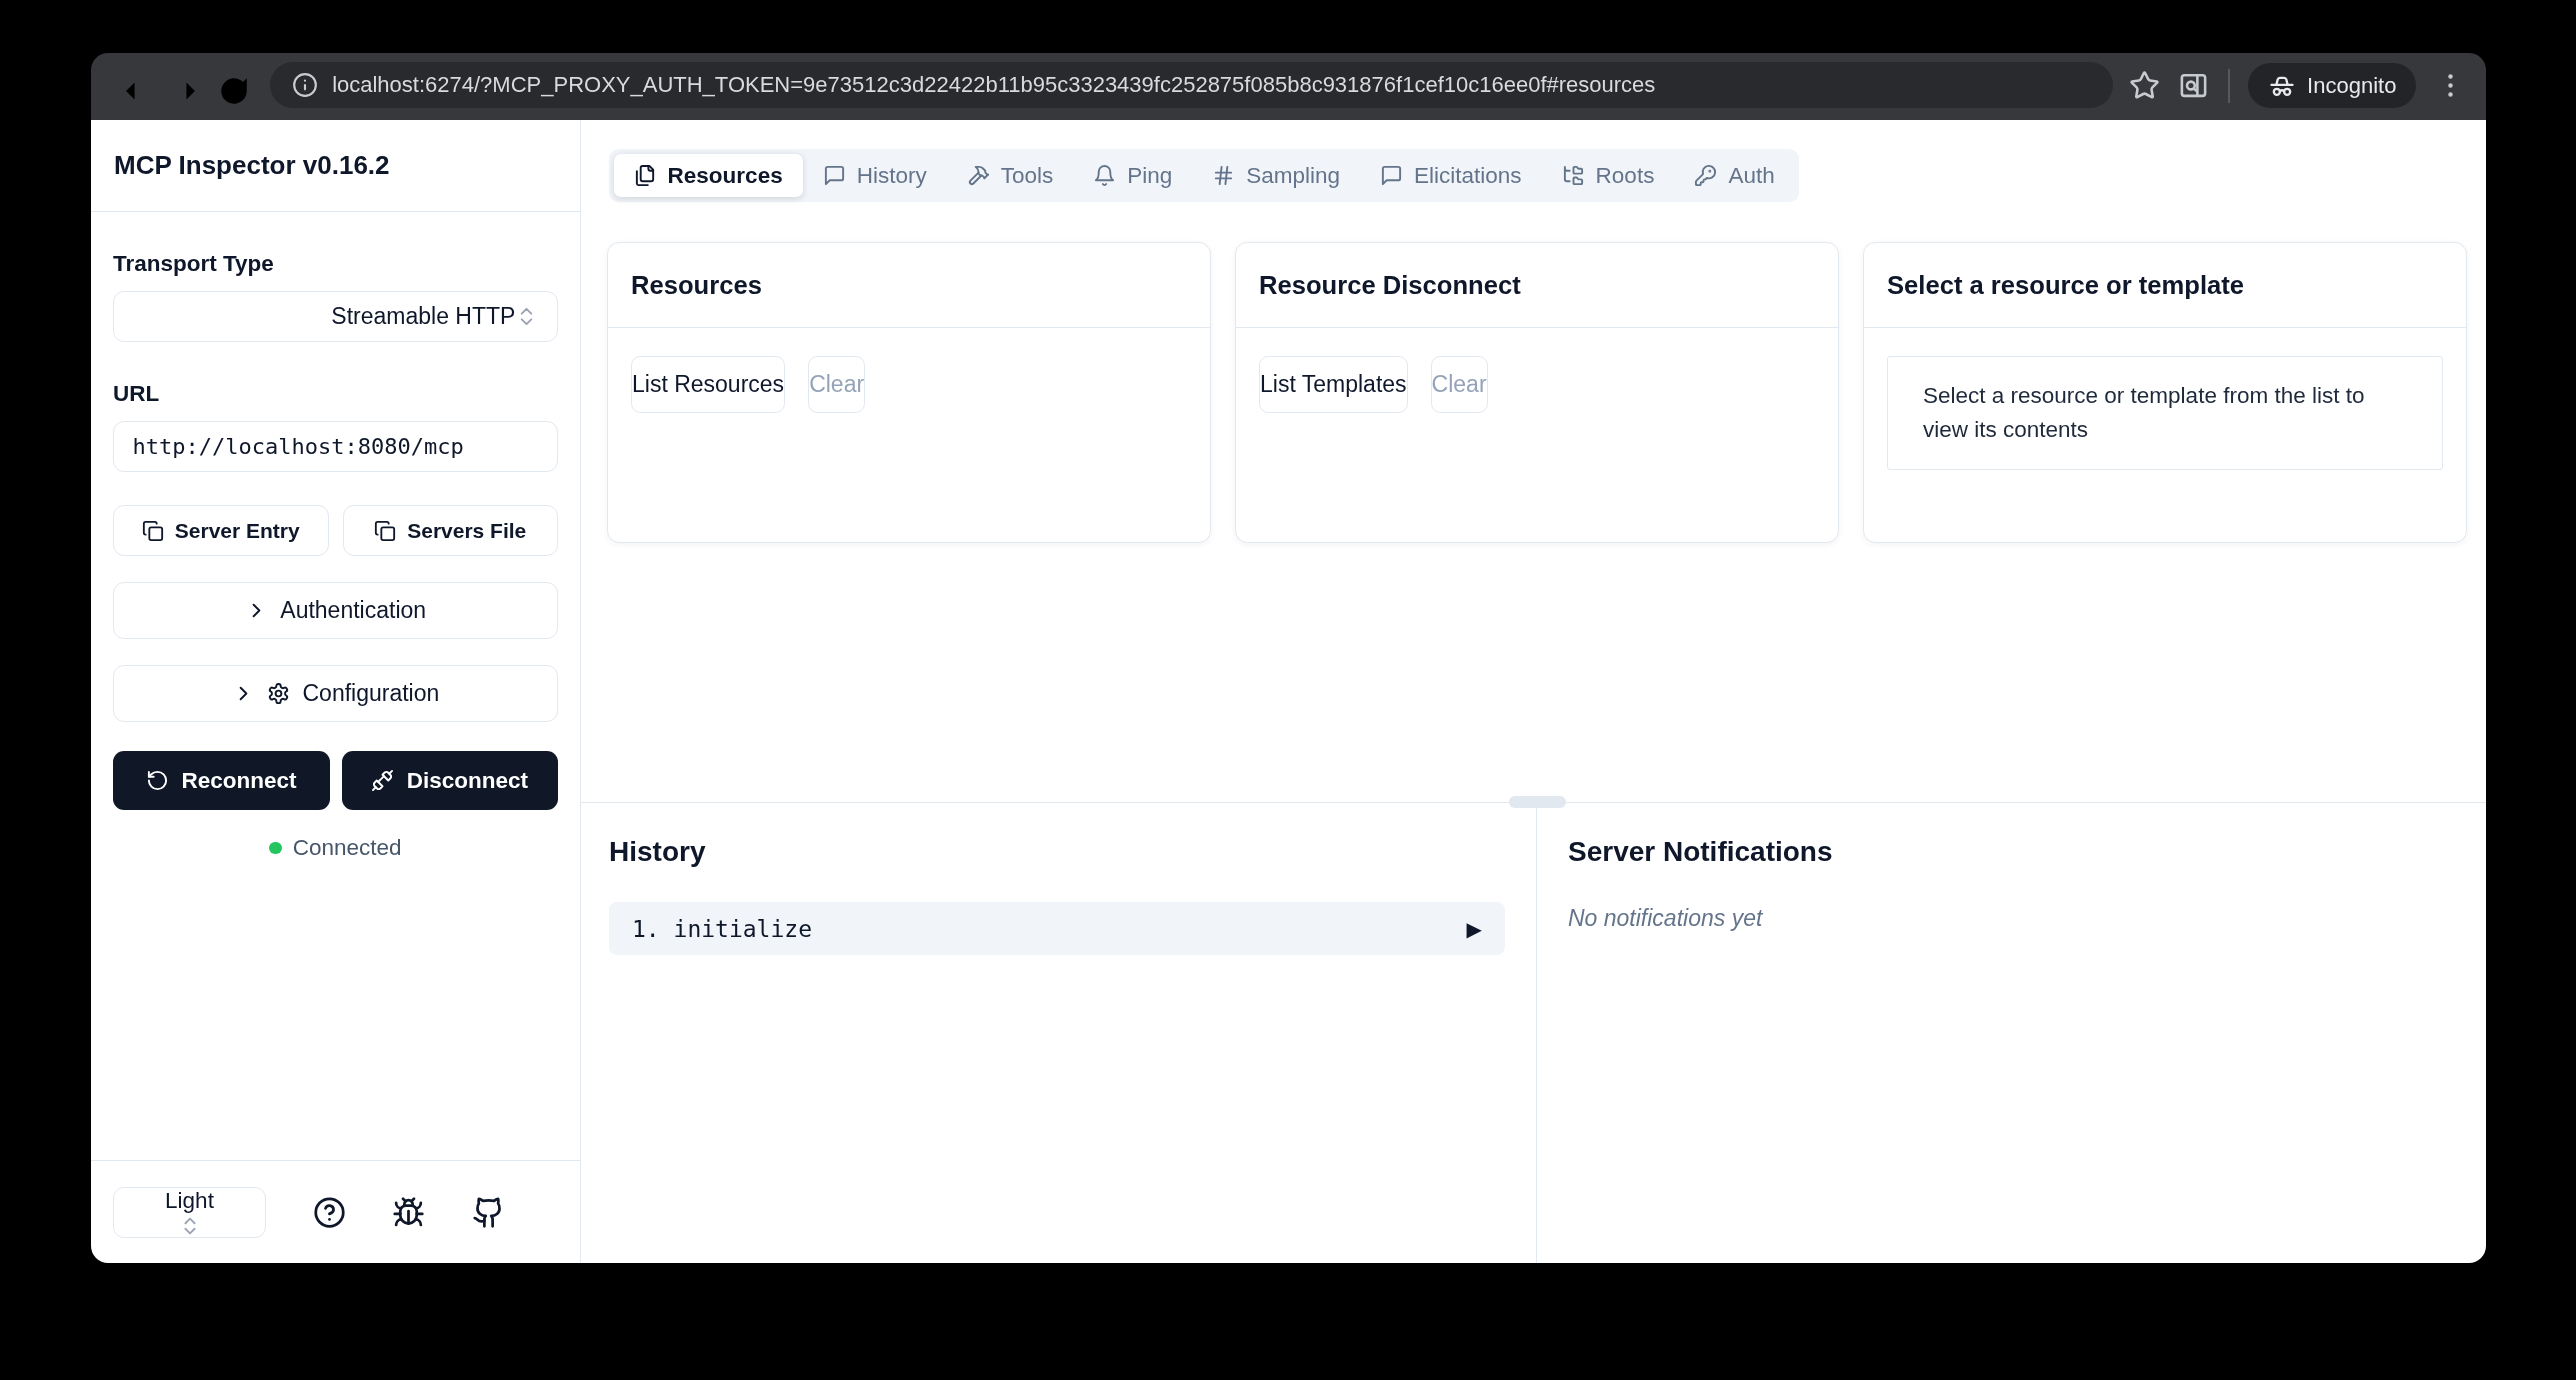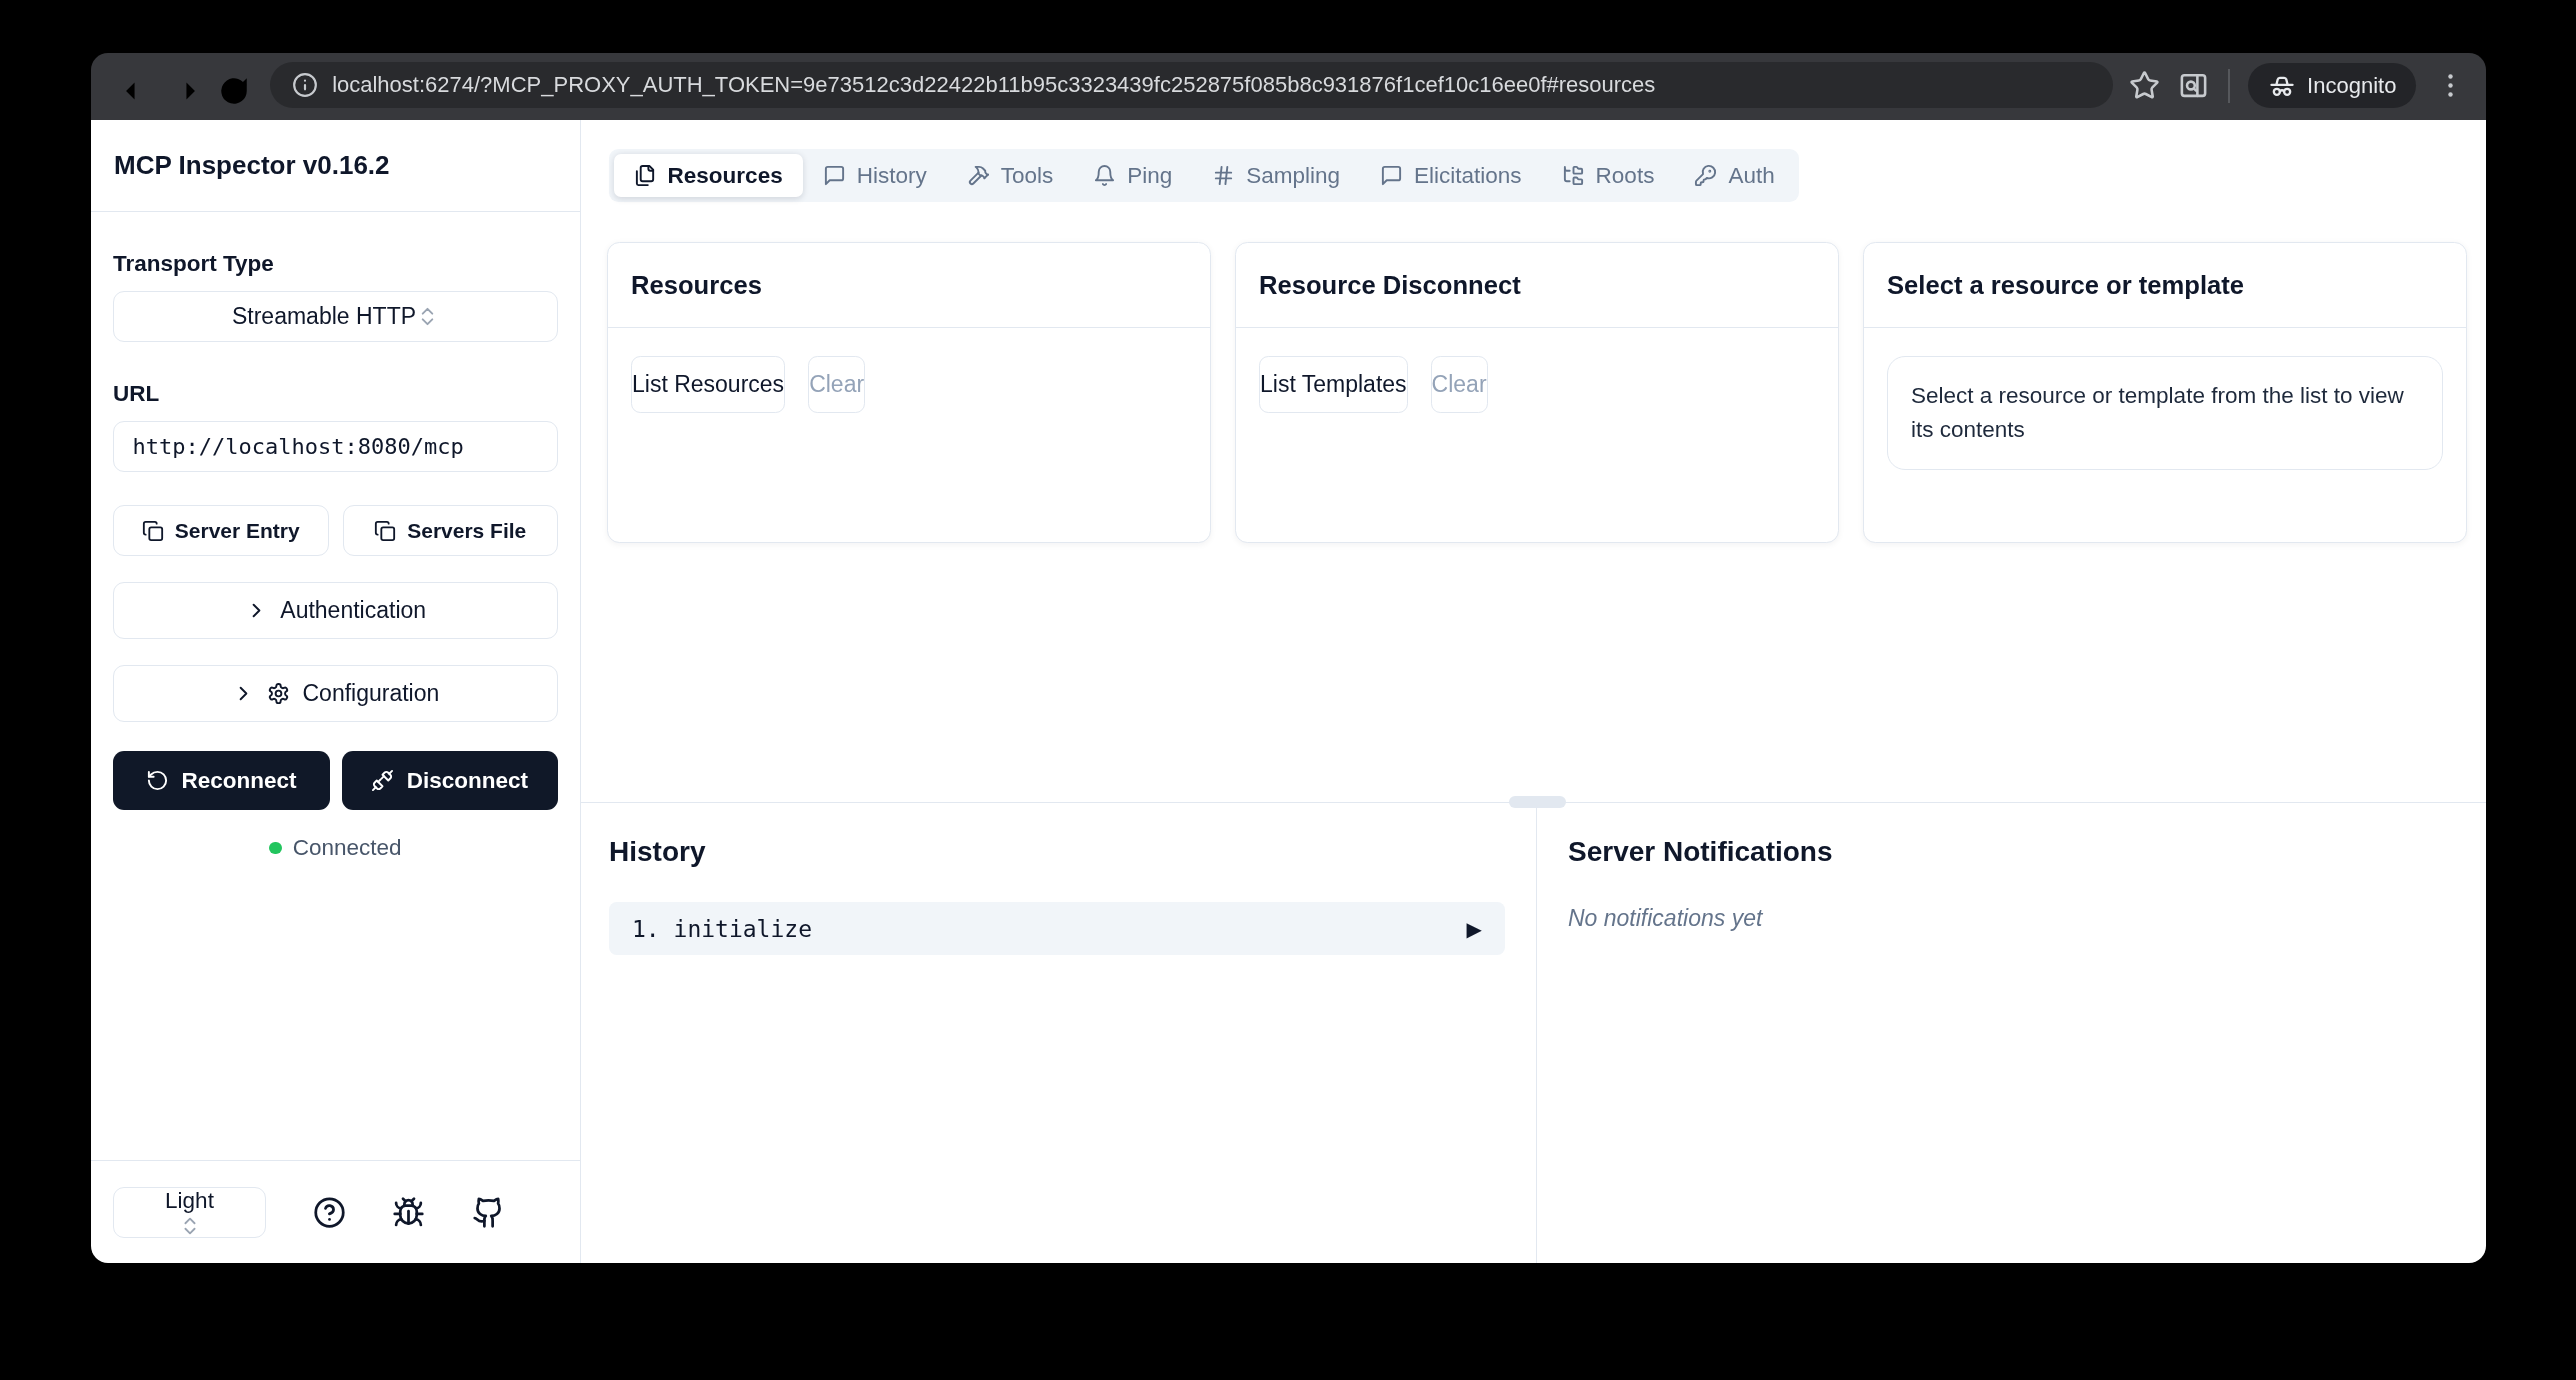--- a/index.html
+++ b/index.html
@@ -43,21 +43,21 @@
   .page { flex:1; background:#fff; display:flex; color:#0f172a; min-height:0; }
 
   
   .sidebar { width:490px; flex:none; border-right:1.5px solid #e2e8f0; display:flex; flex-direction:column; }
   .sb-head { height:92px; display:flex; align-items:center; padding:0 23px; border-bottom:1.5px solid #e2e8f0; }
   .sb-title { font-size:26px; font-weight:700; }
   .sb-body { flex:1; padding:0 22px; }
   .sb-label { margin-top:39px; font-size:22.5px; font-weight:600; }
   .sb-select, .sb-input { margin-top:14px; height:51px; border:1.5px solid #e2e8f0; border-radius:11px;
       display:flex; align-items:center; padding:0 18.6px; font-size:23px; background:#fff; }
-  .sb-select { justify-content:center; }
+  .sb-select { justify-content:flex-end; }
   .sb-select .ic { width:23px; height:23px; color:#9aa4b2; }
   .sb-input { font-family:"DejaVu Sans Mono", monospace; font-size:22px; }
   .sb-btnrow { margin-top:33px; display:flex; gap:14px; }
   .sb-sm-btn { flex:1; height:51px; border:1.5px solid #e2e8f0; border-radius:11px; background:#fff;
       display:flex; align-items:center; justify-content:center; gap:11px; font-size:21px; font-weight:600; color:#0f172a; }
   .sb-sm-btn .ic { width:22px; height:22px; }
   .sb-wide-btn { margin-top:26px; height:57px; width:100%; border:1.5px solid #e2e8f0; border-radius:11px; background:#fff;
       display:flex; align-items:center; justify-content:center; gap:12.4px; font-size:23px; font-weight:500; color:#0f172a; }
   .sb-wide-btn .ic { width:23px; height:23px; }
   .sb-darkrow { margin-top:29px; display:flex; gap:12px; }
@@ -85,21 +85,21 @@
 
   .panels { position:absolute; left:26px; top:122px; display:flex; gap:24px; }
   .panel { width:604px; height:301px; background:#fff; border:1.5px solid #e2e8f0; border-radius:12.4px;
       box-shadow:0 1.5px 6.2px rgba(15,23,42,.05); display:flex; flex-direction:column; overflow:hidden; }
   .panel-h { height:85px; flex:none; display:flex; align-items:center; padding:0 23px;
       border-bottom:1.5px solid #e2e8f0; font-size:25.6px; font-weight:700; }
   .panel-b { padding:28px 23px; display:flex; flex-direction:row; gap:23px; }
   .pbtn { height:57px; border:1.5px solid #e2e8f0; border-radius:9.3px; background:#fff;
       display:flex; align-items:center; justify-content:center; font-size:23px; font-weight:500; color:#0f172a; }
   .pbtn.disabled { color:#94a3b8; }
-  .placeholder-box { border:1.5px solid #e2e8f0; border-radius:18px; padding:22px 23px;
+  .placeholder-box { border:1.5px solid #e2e8f0; border-radius:3px; padding:22px 35px;
       font-size:22.5px; line-height:1.5; color:#1e293b; }
 
   .bottom { position:absolute; left:0; right:0; bottom:0; height:461px; border-top:1.5px solid #e2e8f0; display:flex; }
   .drag-pill { position:absolute; left:928px; top:-7px; width:57px; height:12.4px; border-radius:6.2px; background:#e2e8f0; }
   .hist-pane { width:956px; flex:none; border-right:1.5px solid #e2e8f0; padding:33px 31px 0 28px; }
   .pane-title { font-size:28px; font-weight:700; }
   .hist-item { margin-top:34px; height:53px; background:#f1f5f9; border-radius:7.7px;
       display:flex; align-items:center; justify-content:space-between; padding:0 23px;
       font-family:"DejaVu Sans Mono", monospace; font-size:23px; color:#0f172a; }
   .hist-arrow { font-size:20px; font-family:"Liberation Sans", sans-serif; }

